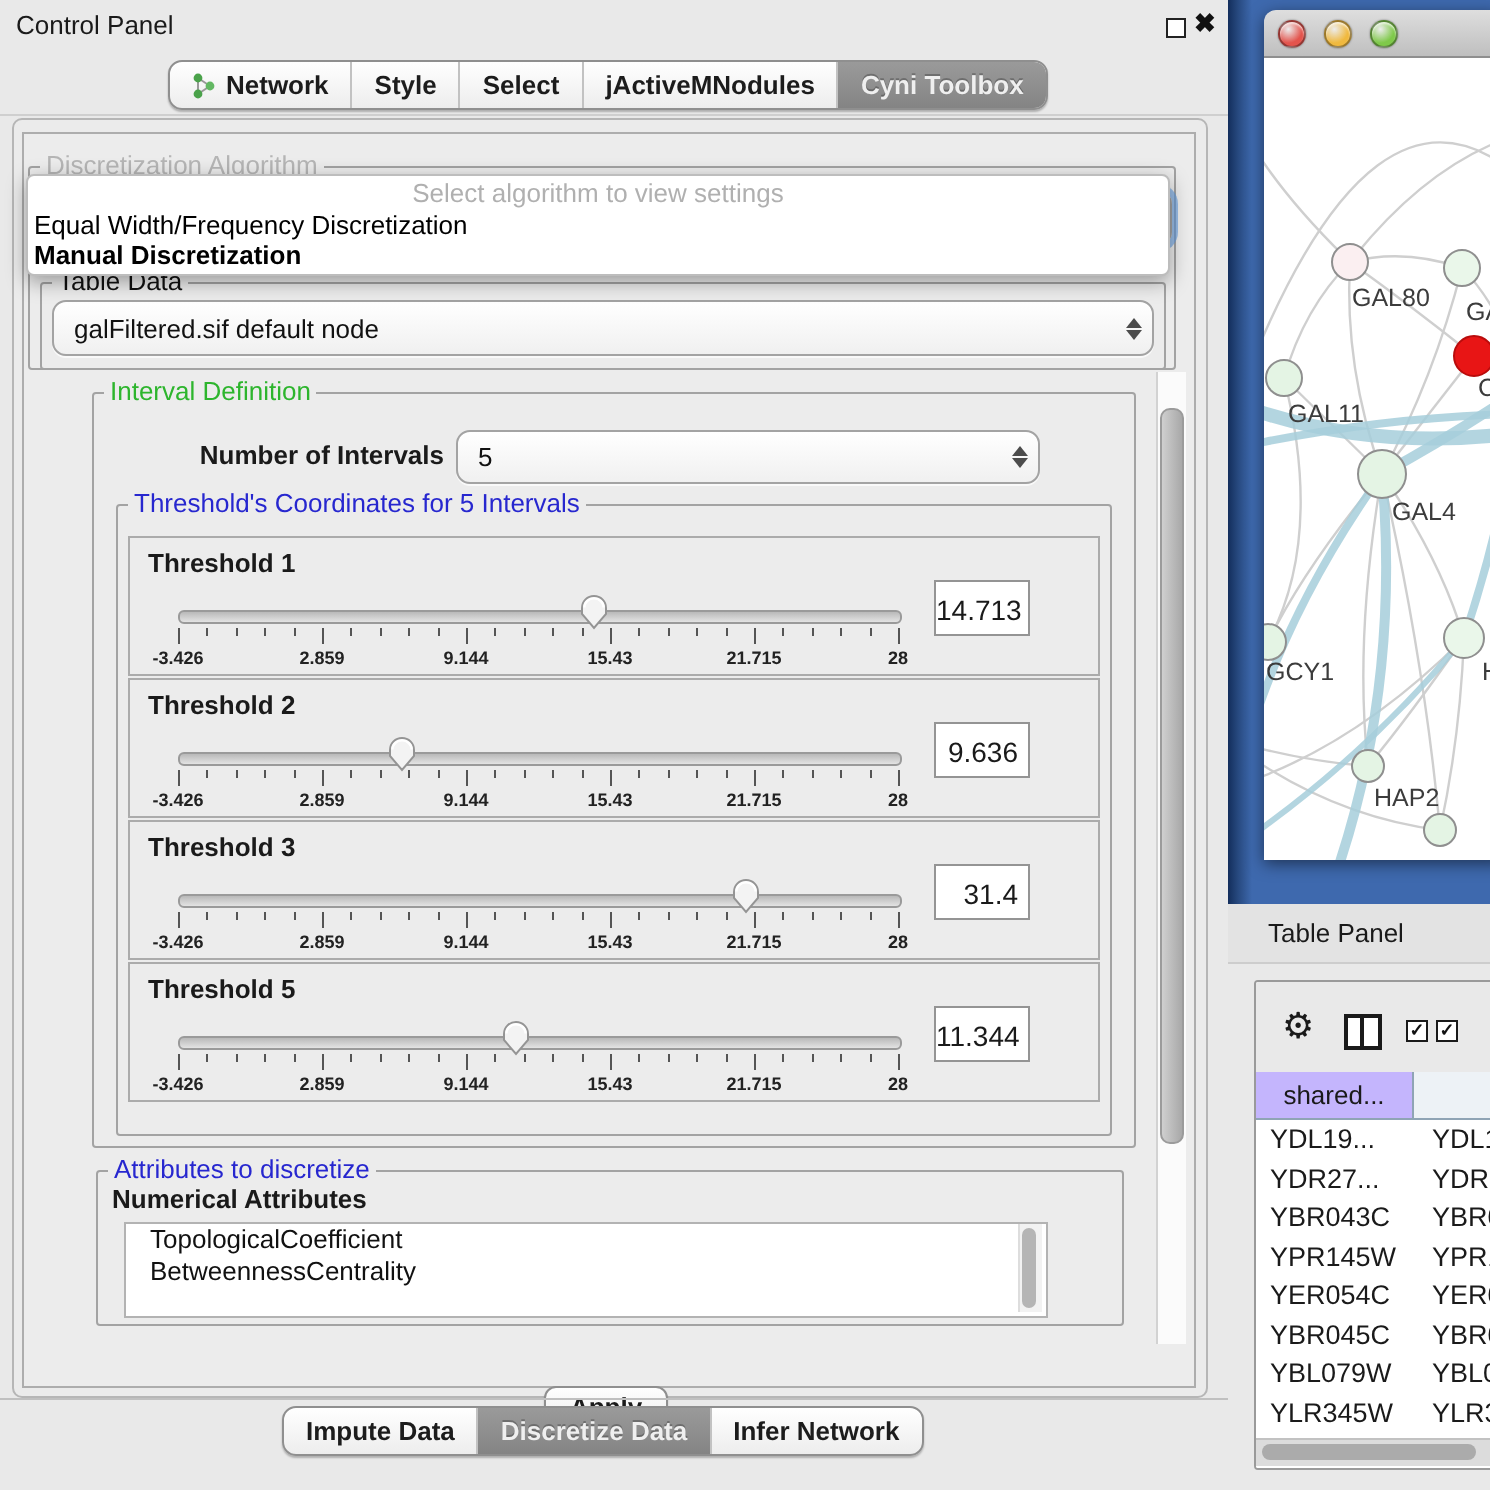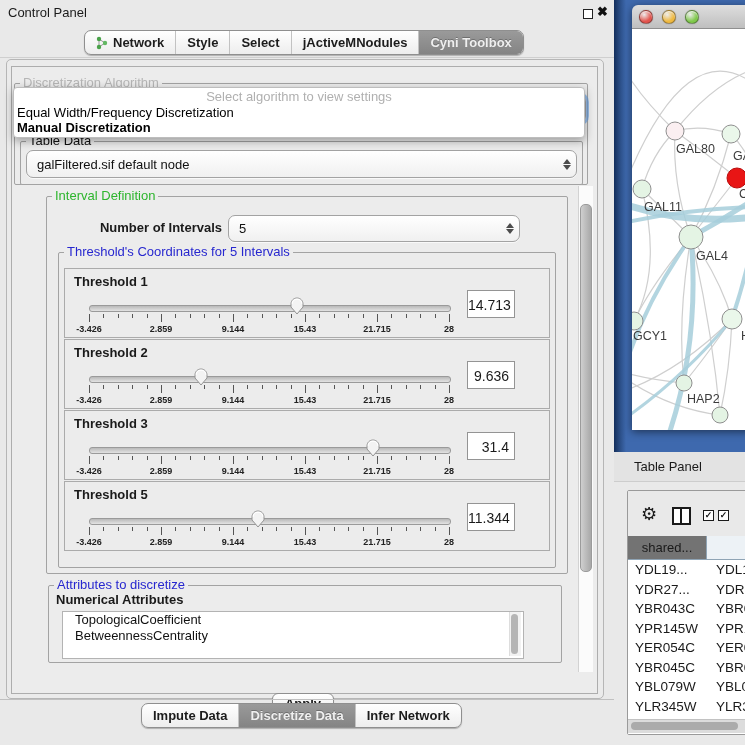--- a/index.html
+++ b/index.html
@@ -457,21 +457,21 @@
     </div>
     <div class="tp-bar">Table Panel</div>
     <div class="tp-container">
       <div class="tp-toolbar">
         <span class="gear">⚙</span>
         <span class="colicon"></span>
         <span class="cbicon" style="left:75px;">✓</span>
         <span class="cbicon" style="left:90px;">✓</span>
       </div>
       <div class="tp-header" id="tp-header">
-          <div class="tp-hc" style="width: 79px; background: #737373;">shared...</div>
+          <div class="tp-hc" style="width: 79px; background: #c4b5fd;">shared...</div>
           <div class="tp-hc" style="width: 120px; background: rgb(237, 242, 246);">na</div>
         </div>
       <div class="tp-rows" id="tp-rows">
           <div class="tp-row">
             <div class="tp-c1">YDL19...</div>
             <div class="tp-c2">YDL1</div>
           </div>
           <div class="tp-row">
             <div class="tp-c1">YDR27...</div>
             <div class="tp-c2">YDR2</div>

